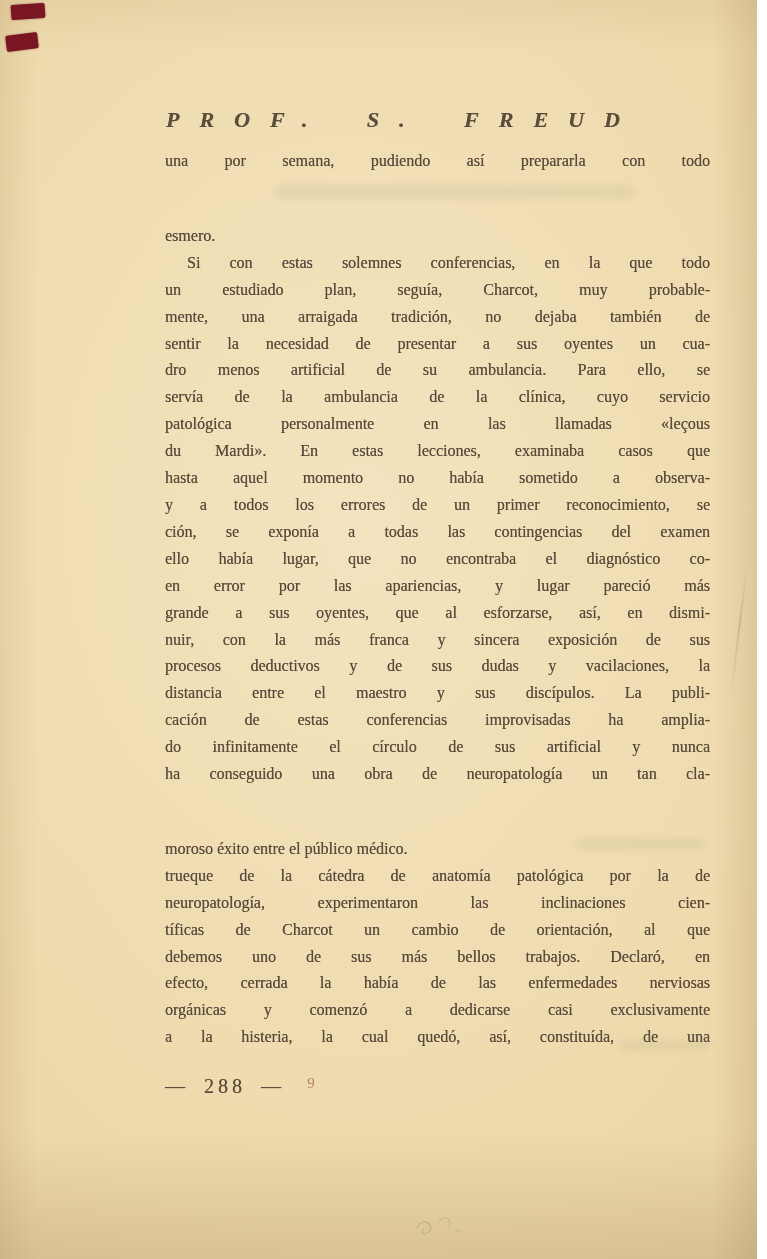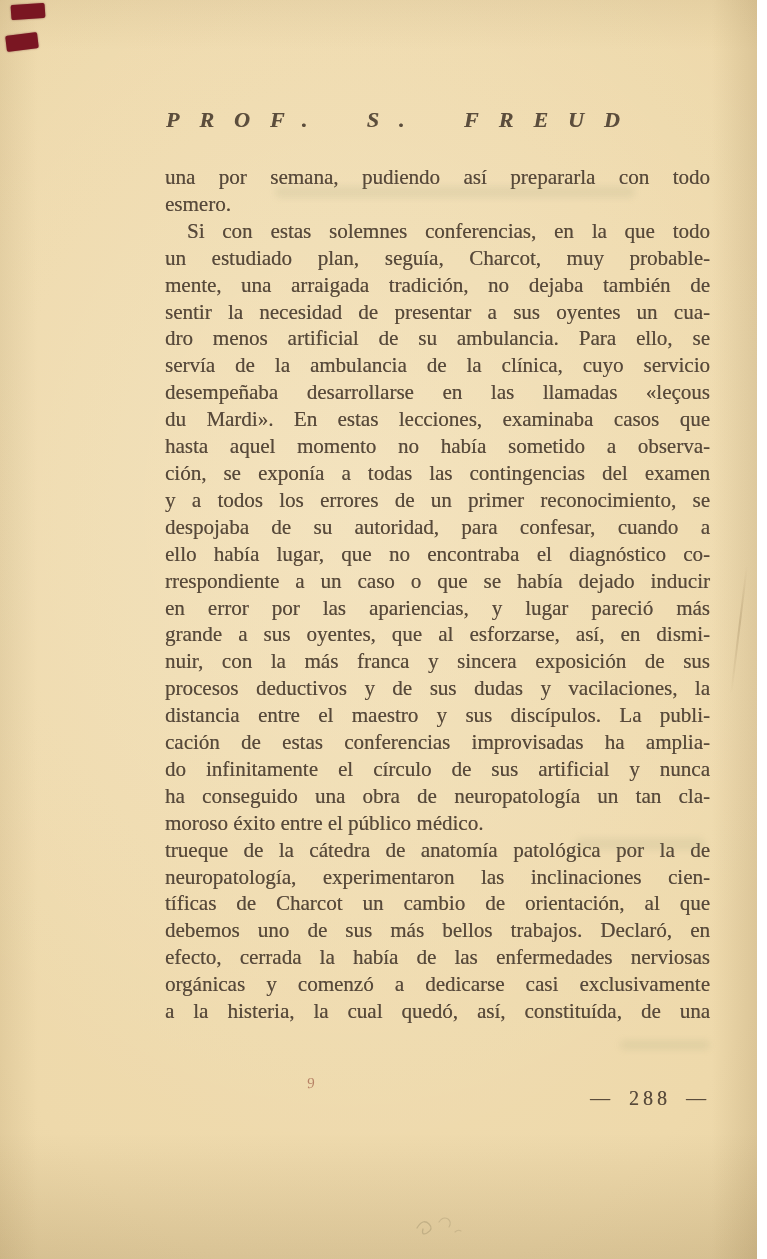--- a/index.html
+++ b/index.html
@@ -48,50 +48,49 @@
     word-spacing: 14px;
     white-space: nowrap;
     color: #5b4d3c;
     text-shadow: 0.3px 0.3px 0.4px rgba(87,73,58,0.55);
   }
 
   
   .body-text {
     position: absolute;
     left: 165px;
-    top: 164px;
+    top: 148px;
     width: 545px;
-    font-size: 21px;
+    font-size: 16px;
     text-shadow: 0.25px 0.25px 0.35px rgba(87,73,58,0.65);
   }
   .line {
     line-height: 26.9px;
     text-align: justify;
     text-align-last: justify;
     white-space: normal;
   }
   .line.indent { text-indent: 22px; }
-  .line.no-just { text-align-last: left; }
+  .line.no-just { text-align-last: left; margin-top: 48px; }
 
   
   .footer-row {
     position: absolute;
     left: 165px;
     top: 1072px;
     width: 545px;
     height: 28px;
   }
   .page-number {
-    text-align: right;
+    text-align: left;
     font-size: 20px;
     line-height: 28px;
     letter-spacing: 4px;
     word-spacing: 6px;
     text-shadow: 0.25px 0.25px 0.35px rgba(87,73,58,0.6);
-    margin-top: 12px;
   }
   .pencil-mark {
     position: absolute;
     left: 142px;
     top: 3px;
     font-size: 15px;
     font-style: italic;
     color: rgba(150,80,60,0.65);
     transform: rotate(-6deg);
   }
@@ -144,28 +143,26 @@
         <div class="line">una por semana, pudiendo así prepararla con todo</div>
         <div class="line no-just">esmero.</div>
       </div>
       <div>
         <div class="line indent">Si con estas solemnes conferencias, en la que todo</div>
         <div class="line">un estudiado plan, seguía, Charcot, muy probable-</div>
         <div class="line">mente, una arraigada tradición, no dejaba también de</div>
         <div class="line">sentir la necesidad de presentar a sus oyentes un cua-</div>
         <div class="line">dro menos artificial de su ambulancia. Para ello, se</div>
         <div class="line">servía de la ambulancia de la clínica, cuyo servicio</div>
-        <div class="line">desempeñaba desarrollarse en las llamadas «leçous</div>
+        <div class="line">patológica personalmente en las llamadas «leçous</div>
         <div class="line">du Mardi». En estas lecciones, examinaba casos que</div>
         <div class="line">hasta aquel momento no había sometido a observa-</div>
+        <div class="line">y a todos los errores de un primer reconocimiento, se</div>
         <div class="line">ción, se exponía a todas las contingencias del examen</div>
-        <div class="line">y a todos los errores de un primer reconocimiento, se</div>
-        <div class="line">despojaba de su autoridad, para confesar, cuando a</div>
         <div class="line">ello había lugar, que no encontraba el diagnóstico co-</div>
-        <div class="line">rrespondiente a un caso o que se había dejado inducir</div>
         <div class="line">en error por las apariencias, y lugar pareció más</div>
         <div class="line">grande a sus oyentes, que al esforzarse, así, en dismi-</div>
         <div class="line">nuir, con la más franca y sincera exposición de sus</div>
         <div class="line">procesos deductivos y de sus dudas y vacilaciones, la</div>
         <div class="line">distancia entre el maestro y sus discípulos. La publi-</div>
         <div class="line">cación de estas conferencias improvisadas ha amplia-</div>
         <div class="line">do infinitamente el círculo de sus artificial y nunca</div>
         <div class="line">ha conseguido una obra de neuropatología un tan cla-</div>
         <div class="line no-just">moroso éxito entre el público médico.</div>
       </div>

